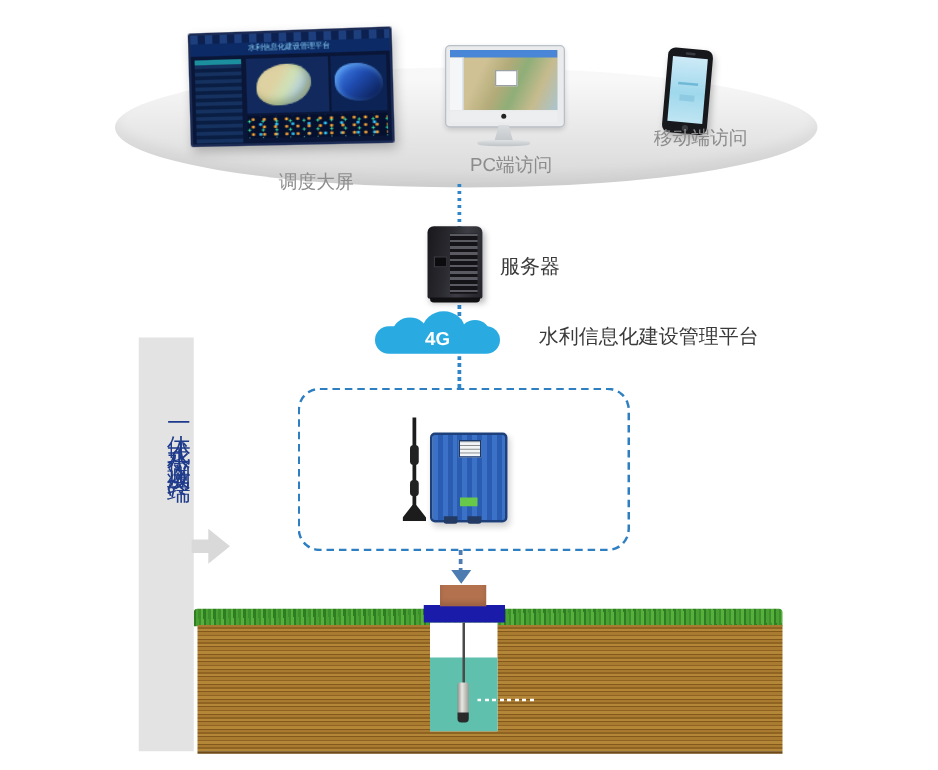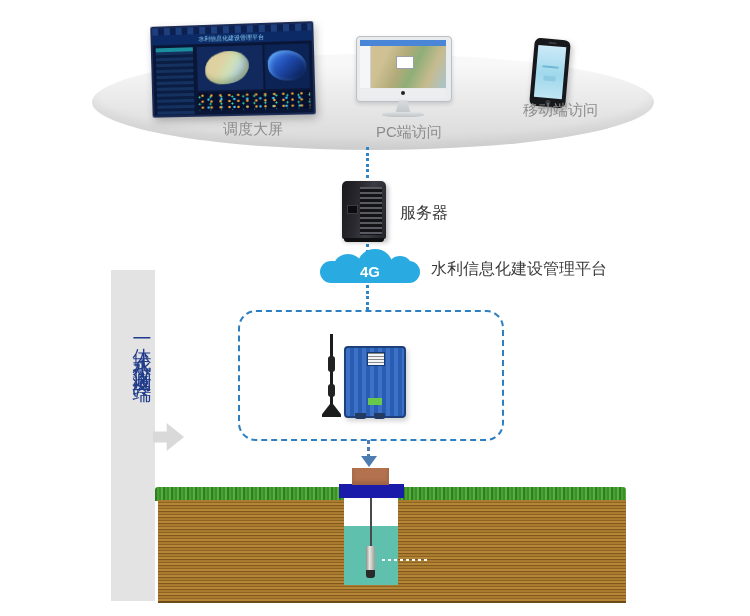--- a/index.html
+++ b/index.html
@@ -84,21 +84,21 @@
   .server-body{left:0;top:0;width:44px;height:58px;border-radius:5px 5px 2px 2px;
     background:linear-gradient(100deg,#18181c 0%,#2a2a30 38%,#3c3c44 60%,#222228 100%);
     box-shadow:2px 3px 5px rgba(0,0,0,.3);}
   .server-bays{left:18px;top:6px;width:22px;height:48px;
     background:repeating-linear-gradient(to bottom,#5a5a62 0 2px,#141418 2px 5px);}
   .server-slot{left:5px;top:24px;width:9px;height:7px;background:#0c0c0e;border:1px solid #3a3a42;}
   .server-feet{left:2px;top:57px;width:40px;height:4px;background:#101013;border-radius:0 0 3px 3px;}
   .text-label{color:#3a3a3a;font-size:16px;white-space:nowrap;}
 
   
-  .cloud{left:320px;top:252px;width:100px;height:34px;text-decoration:underline;}
+  .cloud{left:300px;top:252px;width:100px;height:34px;text-decoration:underline;}
   .cloud-base{left:0;top:9px;width:100px;height:22px;border-radius:12px;background:#29abe2;}
   .cloud-bump1{left:14px;top:2px;width:28px;height:24px;border-radius:50%;background:#29abe2;}
   .cloud-bump2{left:38px;top:-3px;width:34px;height:30px;border-radius:50%;background:#29abe2;}
   .cloud-bump3{left:68px;top:4px;width:24px;height:22px;border-radius:50%;background:#29abe2;}
   .cloud-text{left:0;top:9px;width:100px;height:22px;color:#fff;font-weight:bold;font-size:15px;
     text-align:center;line-height:22px;}
 
   
   .rtu-zone{left:238px;top:310px;width:262px;height:127px;border:2px dashed #2e7fc1;border-radius:18px;}
   .antenna-rod{left:330px;top:334px;width:3px;height:72px;background:#1c1c1c;}
@@ -155,21 +155,21 @@
     <div class="abs bs-title">水利信息化建设管理平台</div>
     <div class="abs bs-left"></div>
     <div class="abs bs-map">
       <div class="abs bs-map-blob"></div>
     </div>
     <div class="abs bs-terrain">
       <div class="abs bs-terrain-blob"></div>
     </div>
     <div class="abs bs-bottom"></div>
   </div>
-  <div class="abs device-label" style="left:223px;top:120px;text-align:right;">调度大屏</div>
+  <div class="abs device-label" style="left:223px;top:136px;text-align:right;">调度大屏</div>
 
   <div class="abs imac">
     <div class="abs imac-frame">
       <div class="abs imac-display">
         <div class="abs imac-topbar"></div>
         <div class="abs imac-sidebar"></div>
         <div class="abs imac-popup"></div>
       </div>
       <div class="abs imac-chin">
         <div class="abs imac-dot"></div>

